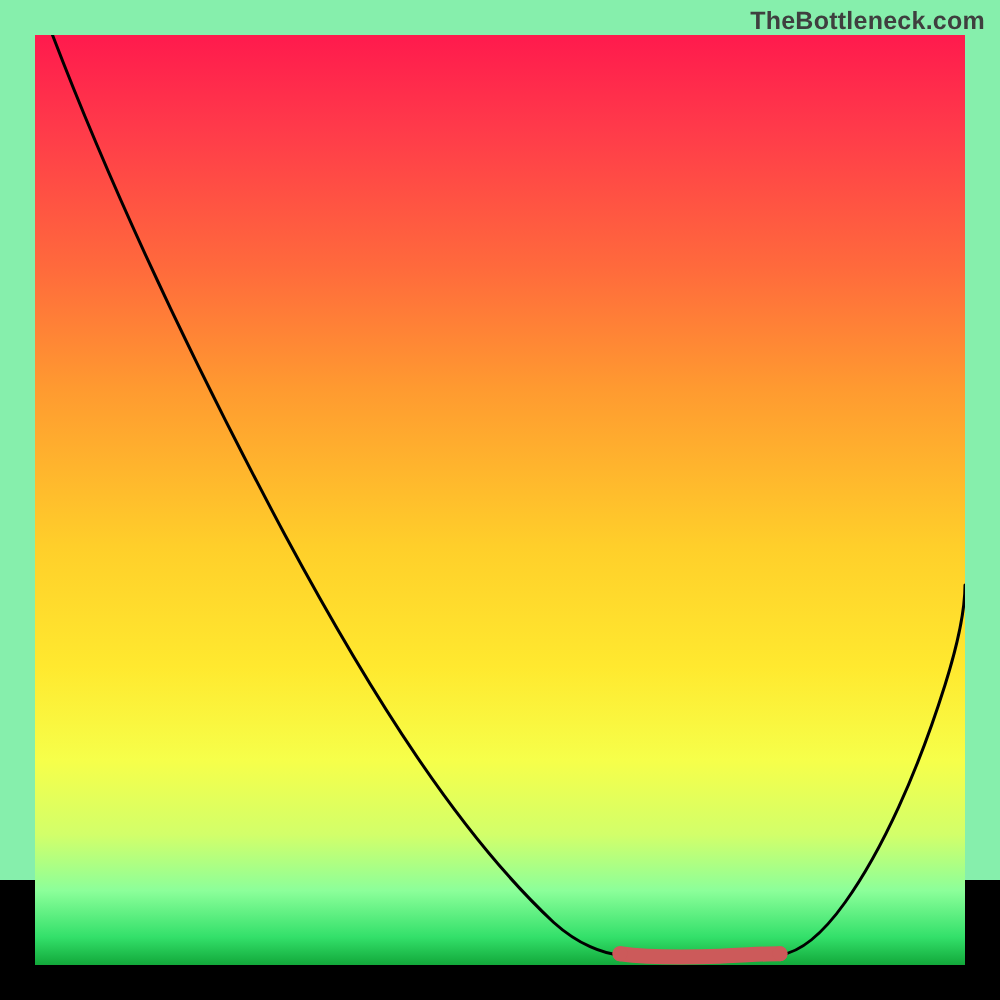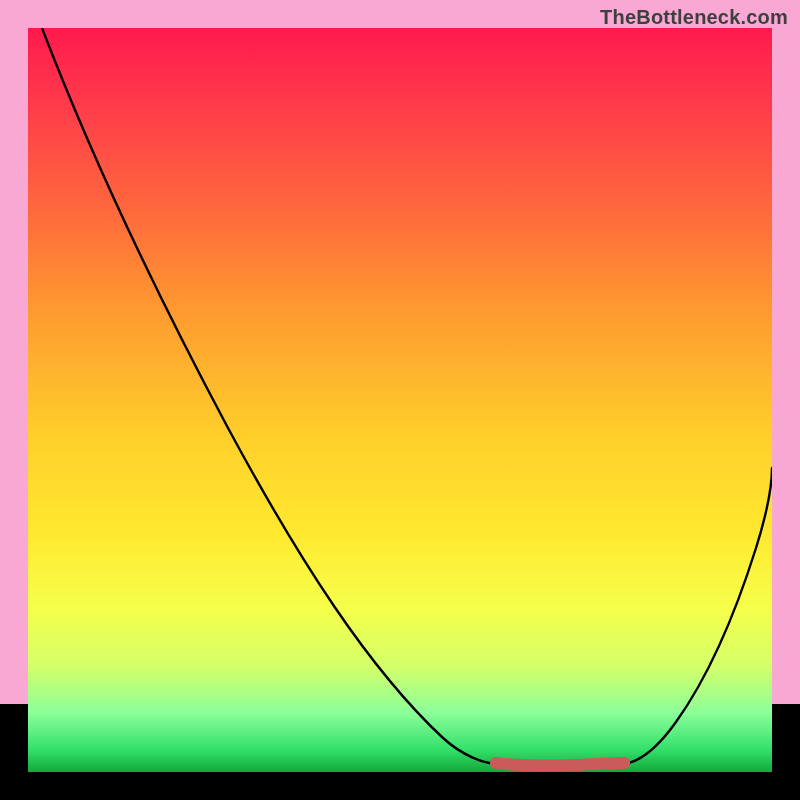--- a/index.html
+++ b/index.html
@@ -7,21 +7,21 @@
     padding: 0;
     width: 800px;
     height: 800px;
     background: #000;
     overflow: hidden;
   }
   .chart-wrap {
     position: relative;
     width: 800px;
     height: 704px;
-    background: #f9a8d4;
+    background: #86efac;
     text-align: center;
   }
   .plot-area {
     position: absolute;
     left: 28px;
     top: 28px;
     width: 744px;
     height: 744px;
     overflow: hidden;
   }

